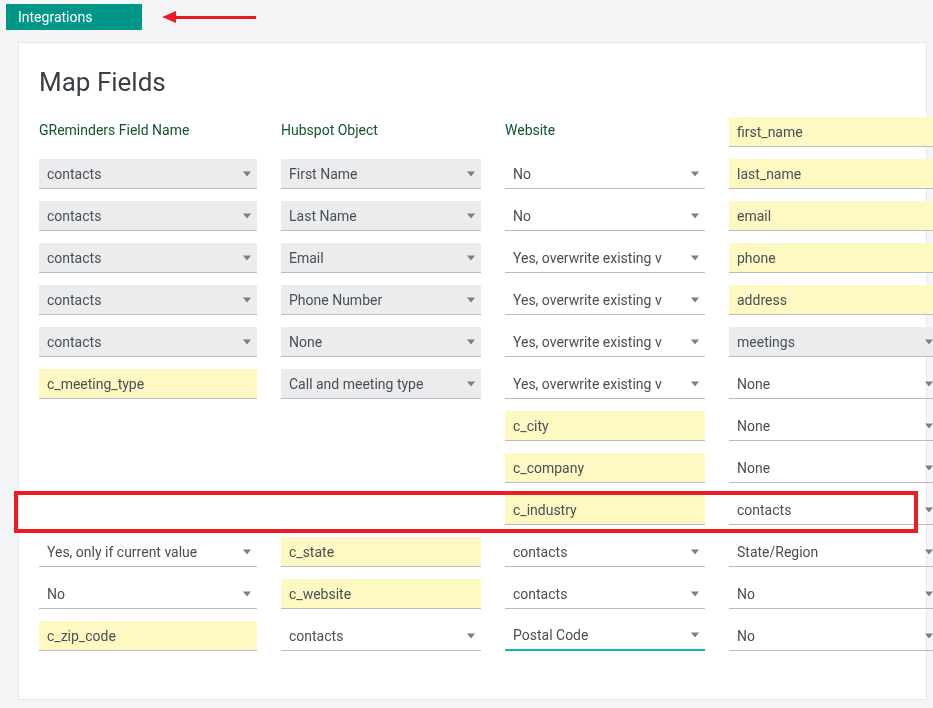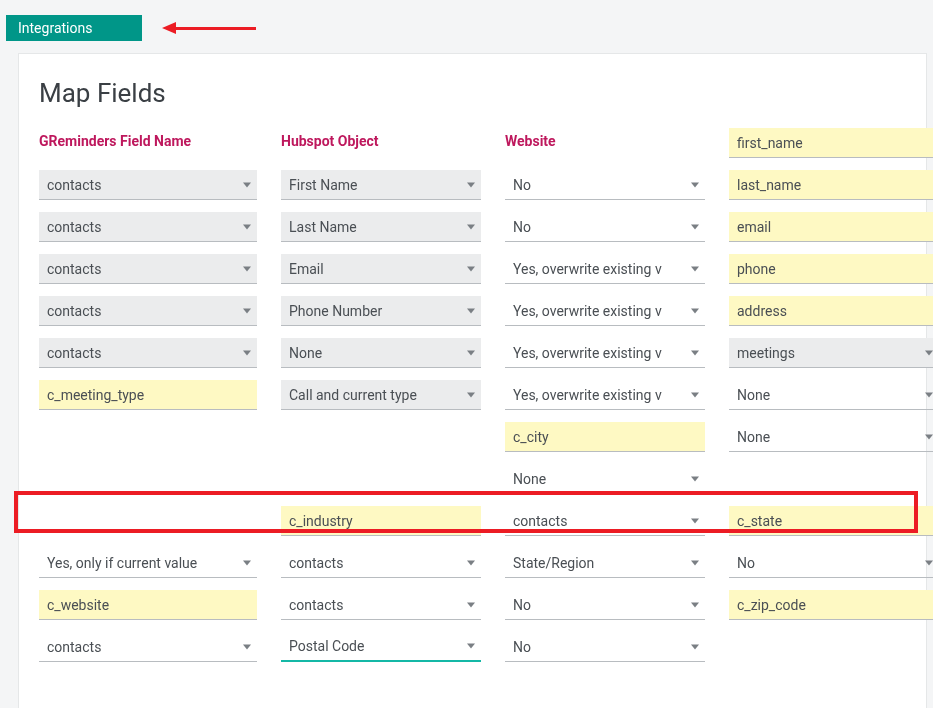--- a/index.html
+++ b/index.html
@@ -5,21 +5,21 @@
   * { box-sizing: border-box; margin: 0; padding: 0; }
   body {
     font-family: -apple-system, BlinkMacSystemFont, "Segoe UI", Roboto, Arial, sans-serif;
     background: #f4f5f6;
     width: 933px;
     height: 708px;
     overflow: hidden;
     position: relative;
   }
   .tab-bar {
-    padding: 15px 6px 0 6px;
+    padding: 4px 6px 0 6px;
     display: flex;
     align-items: center;
     gap: 20px;
   }
   .tab {
     background: #009688;
     color: #fff;
     font-size: 14px;
     padding: 5px 50px 5px 12px;
     display: inline-block;
@@ -54,22 +54,22 @@
   }
   .grid {
     display: grid;
     grid-template-columns: 218px 200px 200px 210px;
     column-gap: 24px;
     row-gap: 12px;
     align-items: center;
   }
   .col-header {
     font-size: 14px;
-    color: #be185d;
-    font-weight: 700;
+    color: #14532d;
+    font-weight: 400;
     padding-bottom: 4px;
   }
   .cell {
     position: relative;
     height: 30px;
     display: flex;
     align-items: center;
     font-size: 14px;
     color: #4a4f54;
     padding: 0 24px 0 8px;
@@ -183,56 +183,57 @@
       <div class="cell plain">
         <span>Yes, overwrite existing v</span>
         <div class="chevron"></div>
       </div>
       <div class="cell dropdown">
         <span>meetings</span>
         <div class="chevron"></div>
       </div>
       <div class="cell readonly">c_meeting_type</div>
       <div class="cell dropdown">
-        <span>Call and current type</span>
+        <span>Call and meeting type</span>
         <div class="chevron"></div>
       </div>
       <div class="cell plain">
         <span>Yes, overwrite existing v</span>
         <div class="chevron"></div>
       </div>
       <div class="cell plain">
         <span>None</span>
         <div class="chevron"></div>
       </div>
       <div class="empty"></div>
       <div class="empty"></div>
       <div class="cell readonly">c_city</div>
       <div class="cell plain">
         <span>None</span>
         <div class="chevron"></div>
       </div>
       <div class="empty"></div>
       <div class="empty"></div>
+      <div class="cell readonly">c_company</div>
       <div class="cell plain">
         <span>None</span>
         <div class="chevron"></div>
       </div>
       <div class="empty"></div>
       <div class="empty"></div>
       <div class="cell readonly">c_industry</div>
       <div class="cell plain">
         <span>contacts</span>
         <div class="chevron"></div>
       </div>
+      <div class="cell plain">
+        <span>Yes, only if current value</span>
+        <div class="chevron"></div>
+      </div>
       <div class="cell readonly">c_state</div>
-      <div class="cell plain">
-        <span>Yes, only if current value</span>
-        <div class="chevron"></div>
-      </div>
       <div class="cell plain">
         <span>contacts</span>
         <div class="chevron"></div>
       </div>
       <div class="cell plain">
         <span>State/Region</span>
         <div class="chevron"></div>
       </div>
       <div class="cell plain">
         <span>No</span>

